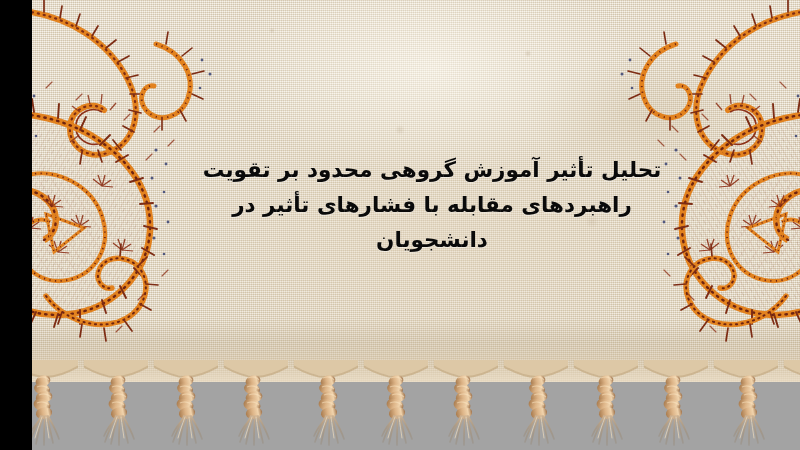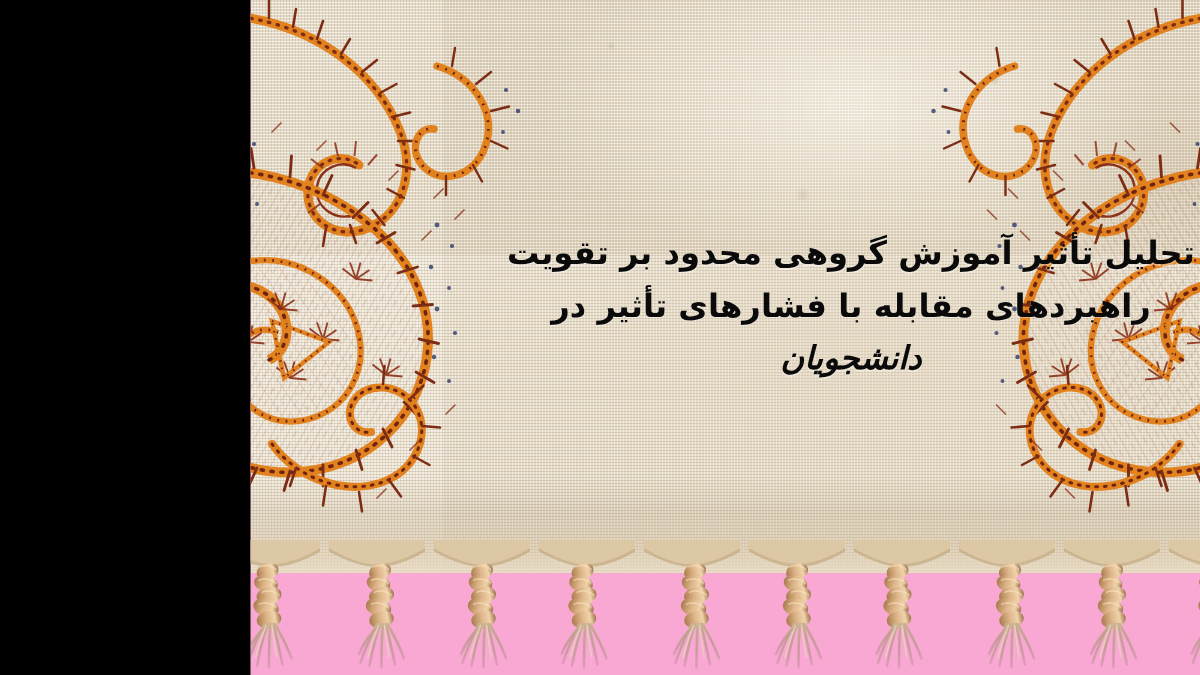--- a/index.html
+++ b/index.html
@@ -1,21 +1,21 @@
 <!DOCTYPE html>
 <html lang="fa" dir="rtl"><head>
 <meta charset="utf-8">
 <title>Pateh Title Card</title>
 <style>
   html,body{margin:0;padding:0;background:#000;}
   #stage{
     position:relative;
-    width:633px;height:450px;
+    width:768px;height:450px;
     overflow:hidden;
-    background:#f9a8d4;
+    background:#a3a3a3;
     font-family:"DejaVu Sans","Liberation Sans",sans-serif;
   }
 
   
   #fabric{
     position:absolute;left:0;top:0;width:800px;height:382px;
     background-color:#e9decb;
     background-image:
       radial-gradient(ellipse 300px 150px at 50% 18%, rgba(255,252,244,.55), rgba(255,252,244,0) 70%),
       radial-gradient(ellipse 420px 220px at 50% 62%, rgba(228,214,190,.45), rgba(228,214,190,0) 72%),
@@ -54,21 +54,21 @@
   }
   #title-block .line{
     font-size:21.5px;
     font-weight:700;
     line-height:35px;
     color:#0a0a0a;
     letter-spacing:0px;
     white-space:nowrap;
     text-shadow:0 1px 0 rgba(255,255,255,.35);
   }
-  #title-block .line.last{white-space:normal;font-style:italic;}
+  #title-block .line.last{white-space:normal;}
 
   
   #fringe{
     position:absolute;left:0;top:360px;width:800px;height:90px;
   }
   .tassel{position:absolute;top:0;width:64px;height:90px;}
   .tassel svg{display:block;width:100%;height:100%;}
 </style>
 </head>
 <body>

